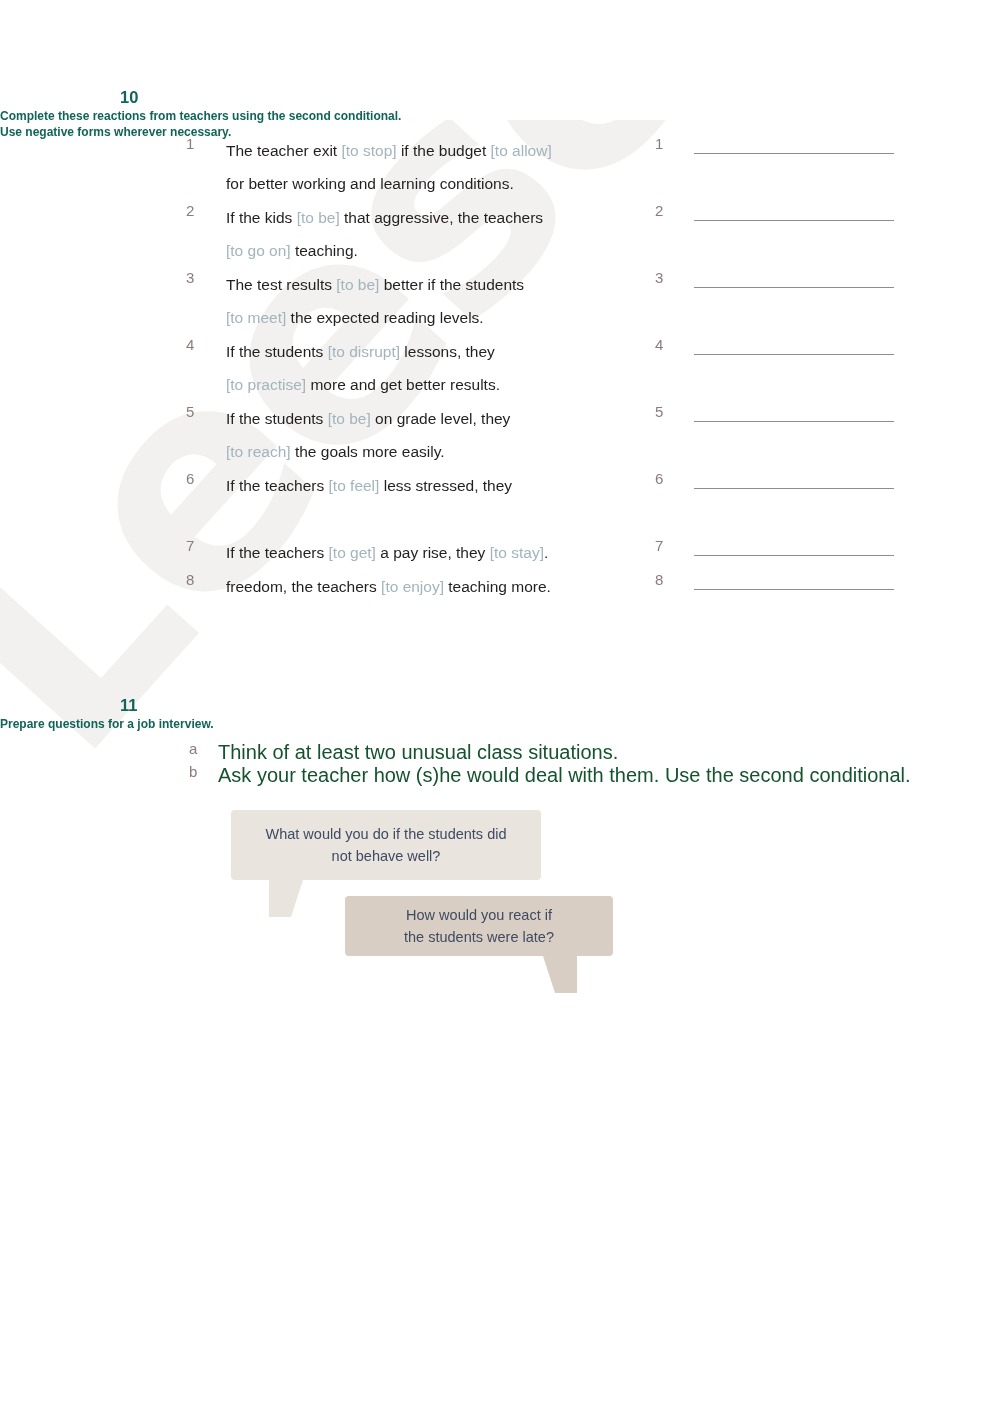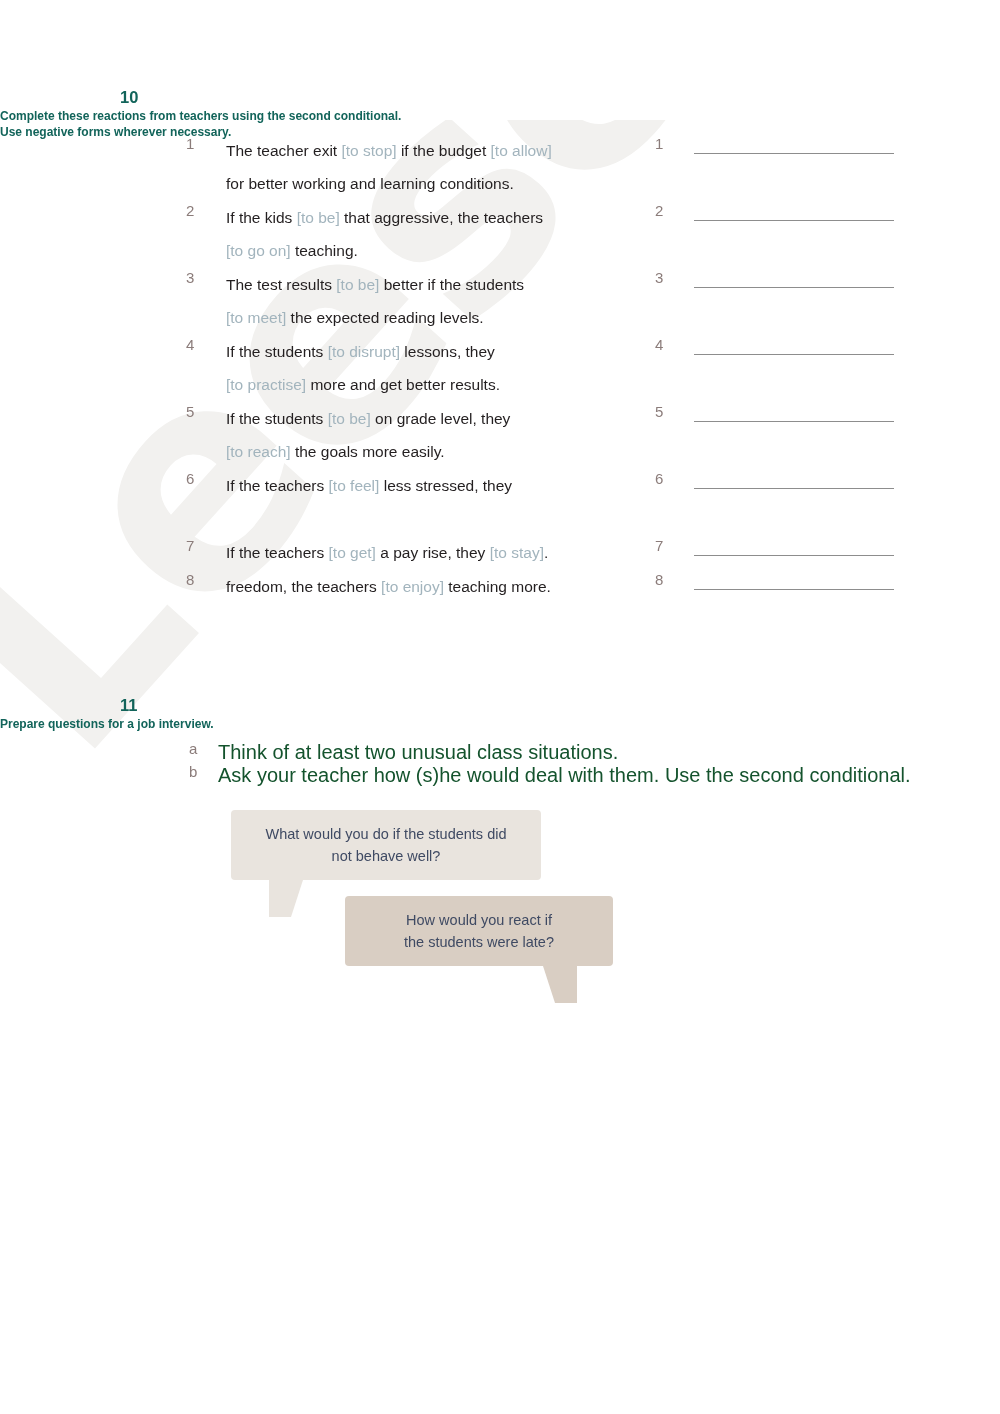--- a/index.html
+++ b/index.html
@@ -212,21 +212,21 @@
     border-right: 12px solid transparent;
     border-top: 37px solid #e9e4de;
     border-bottom: 0;
     background: transparent;
   }
 
   #bubble-2 {
     left: 345px;
     top: 90px;
     width: 268px;
-    height: 70px;
+    height: 60px;
     background: #d9cec3;
   }
   #bubble-2 .tail {
     right: 36px;
     border-right: 22px solid #d9cec3;
     border-left: 12px solid transparent;
     border-top: 37px solid #d9cec3;
     border-bottom: 0;
     background: transparent;
   }

